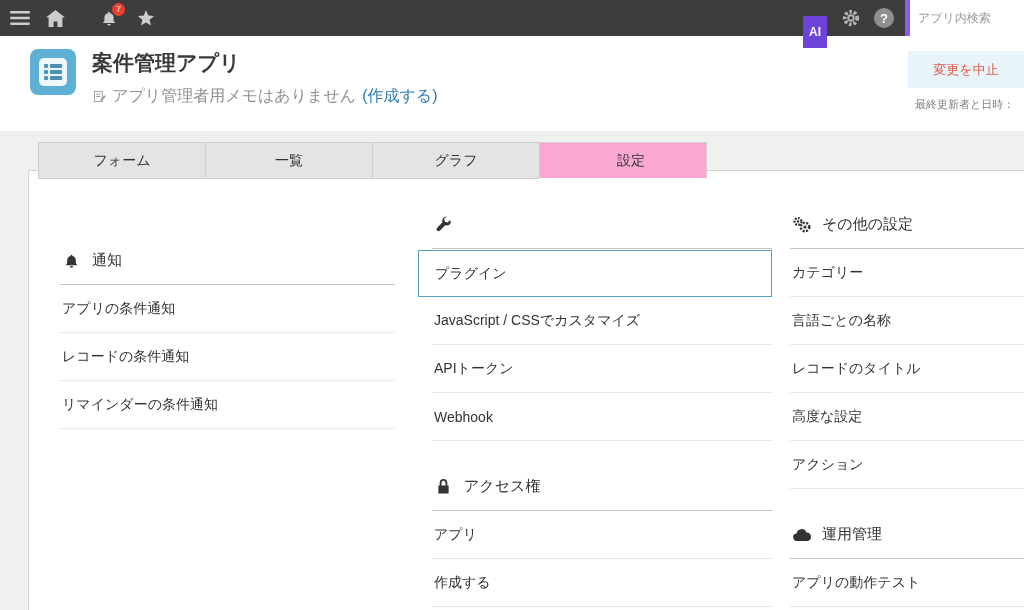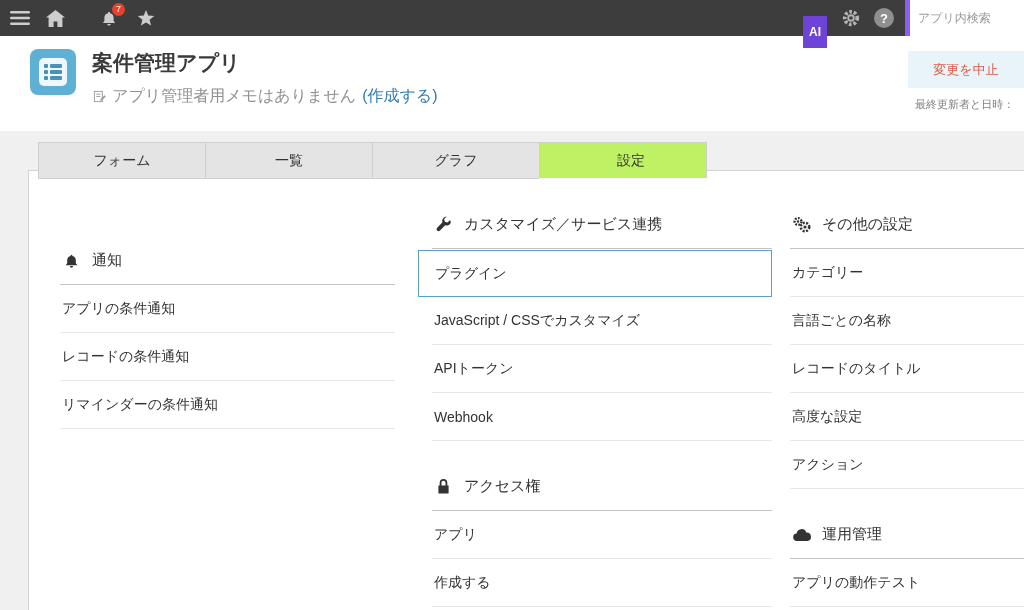--- a/index.html
+++ b/index.html
@@ -71,21 +71,21 @@
     white-space: nowrap; font-size: 11px; color: #808080;
   }
 
   
   .tabs { position: absolute; left: 38px; top: 134px; display: flex; z-index: 6; }
   .tab {
     width: 168px; height: 37px; line-height: 35px; text-align: center;
     background: #e4e4e4; border: 1px solid #cfcfcf; margin-right: -1px;
     font-size: 14px; color: #333; cursor: pointer; margin-top: 8px;
   }
-  .tab.active { background: #bef264; border-bottom-color: #fff; z-index: 7; padding-left: 16px; }
+  .tab.active { background: #f9a8d4; border-bottom-color: #fff; z-index: 7; padding-left: 16px; }
 
   
   .panel {
     position: absolute; left: 28px; top: 170px; width: 1006px; height: 470px;
     background: #fff; border: 1px solid #d4d4d4; z-index: 5;
     display: flex; padding: 44px 0 0 31px;
   }
   .col1 { width: 335px; margin-right: 37px; flex: none; }
   .col2 { width: 340px; margin-right: 18px; flex: none; }
   .col3 { flex: 1; min-width: 220px; }
@@ -210,21 +210,20 @@
   </div>
 
   <div class="col2">
     <div class="section">
       <div class="section-header">
         <span class="sec-icon">
           <svg width="17" height="17" viewBox="0 0 16 16" fill="#333">
               <path d="M15.2 4.7a4.3 4.3 0 0 1-5.6 4.1l-4.9 4.9a1.9 1.9 0 0 1-2.7-2.7l4.9-4.9A4.3 4.3 0 0 1 11 .5L8.6 2.9l.7 2.5 2.5.7 2.4-2.4c.4.8.6 1.6.6 2.5z"></path>
             </svg>
         </span>
-        <span class="sec-title">カスタマイズ／サービス連携</span>
       </div>
       <div class="item highlighted">プラグイン</div>
       <div class="item">JavaScript / CSSでカスタマイズ</div>
       <div class="item">APIトークン</div>
       <div class="item">Webhook</div>
     </div>
 
     <div class="section section-2">
       <div class="section-header">
         <span class="sec-icon">

